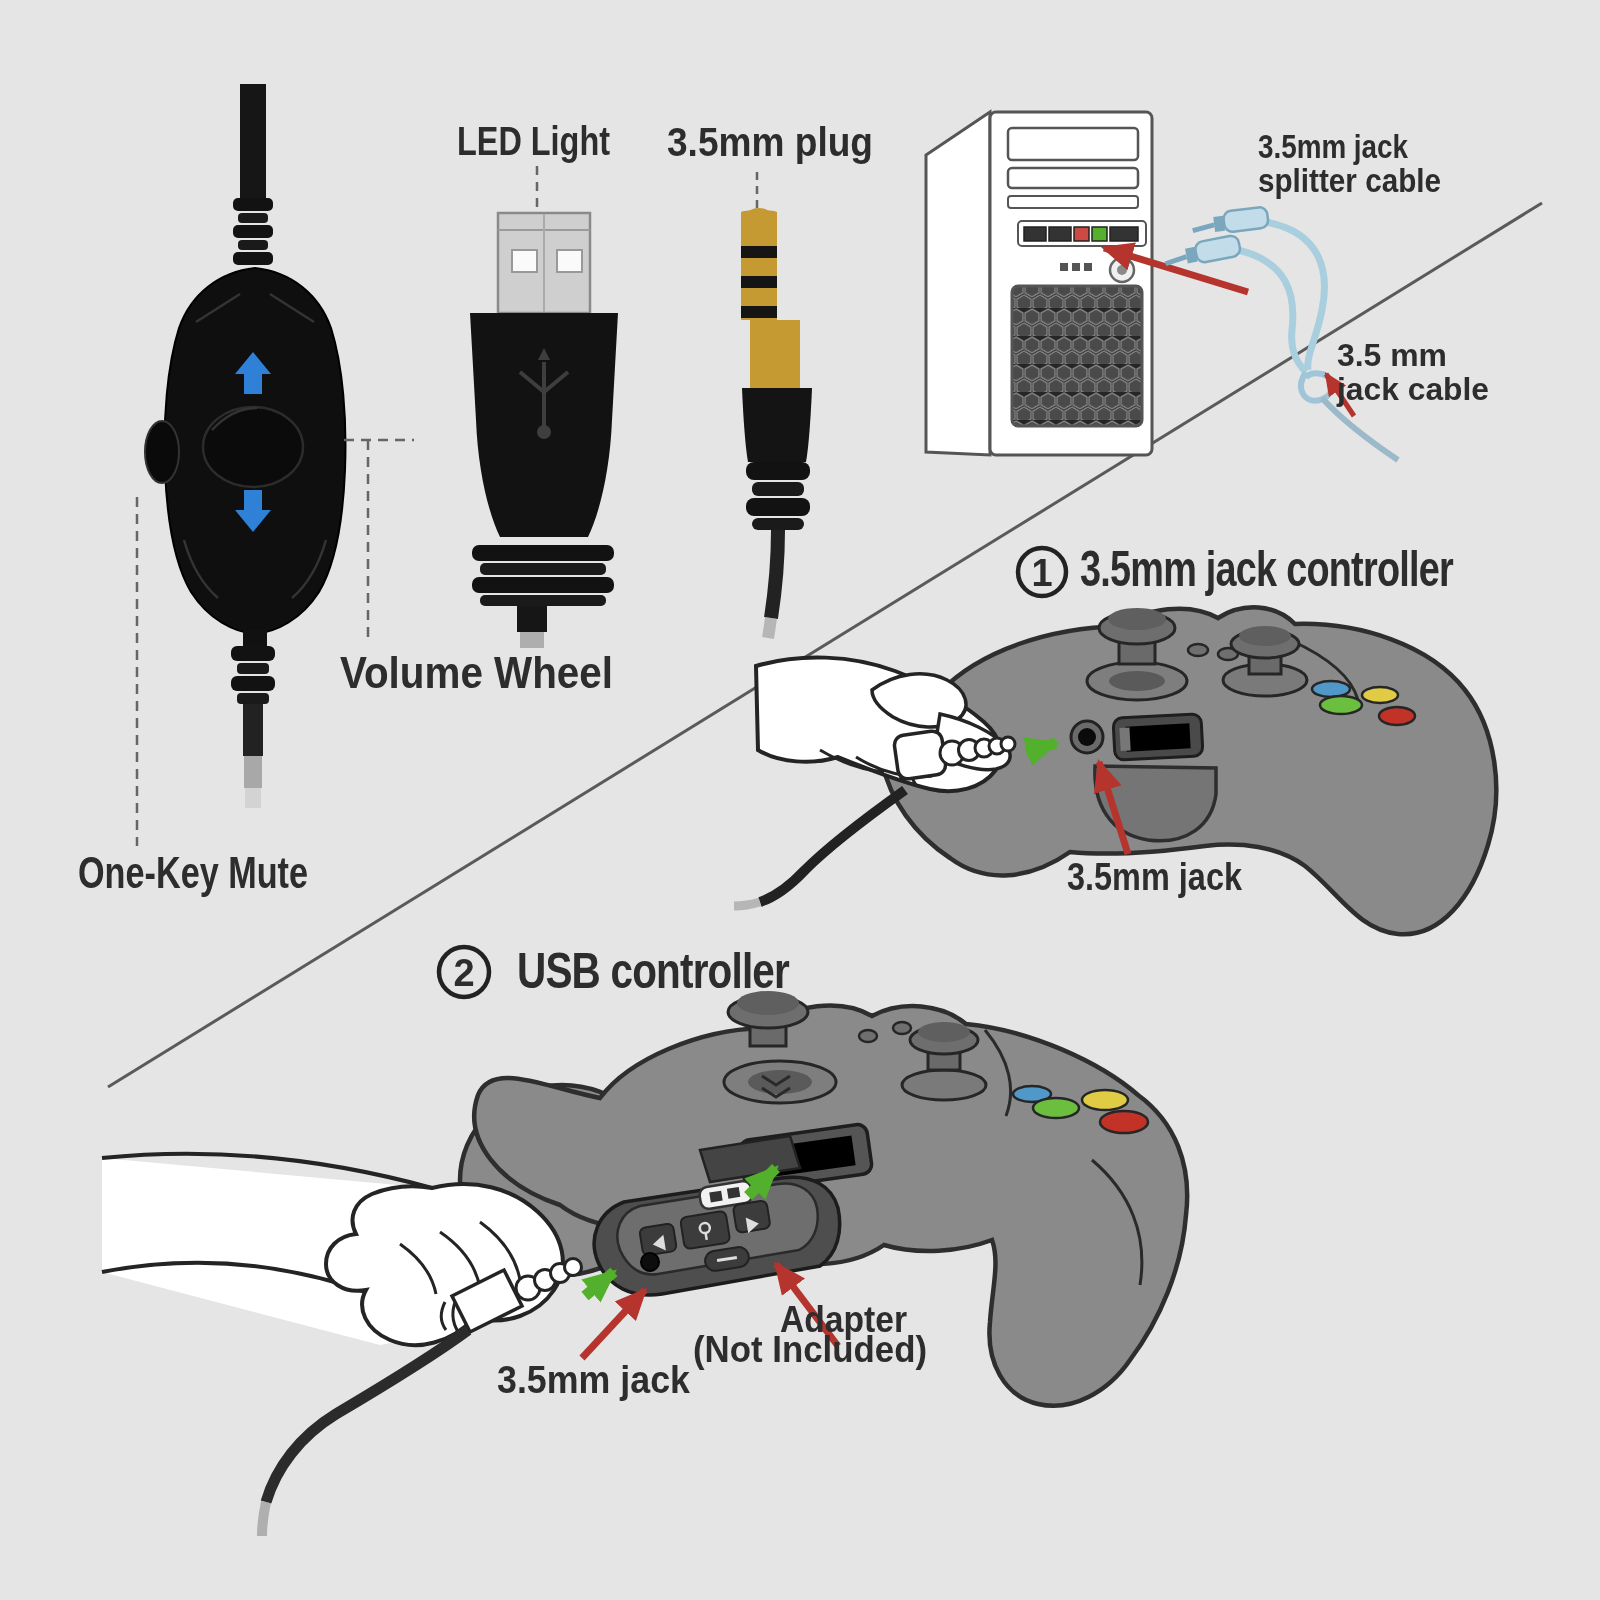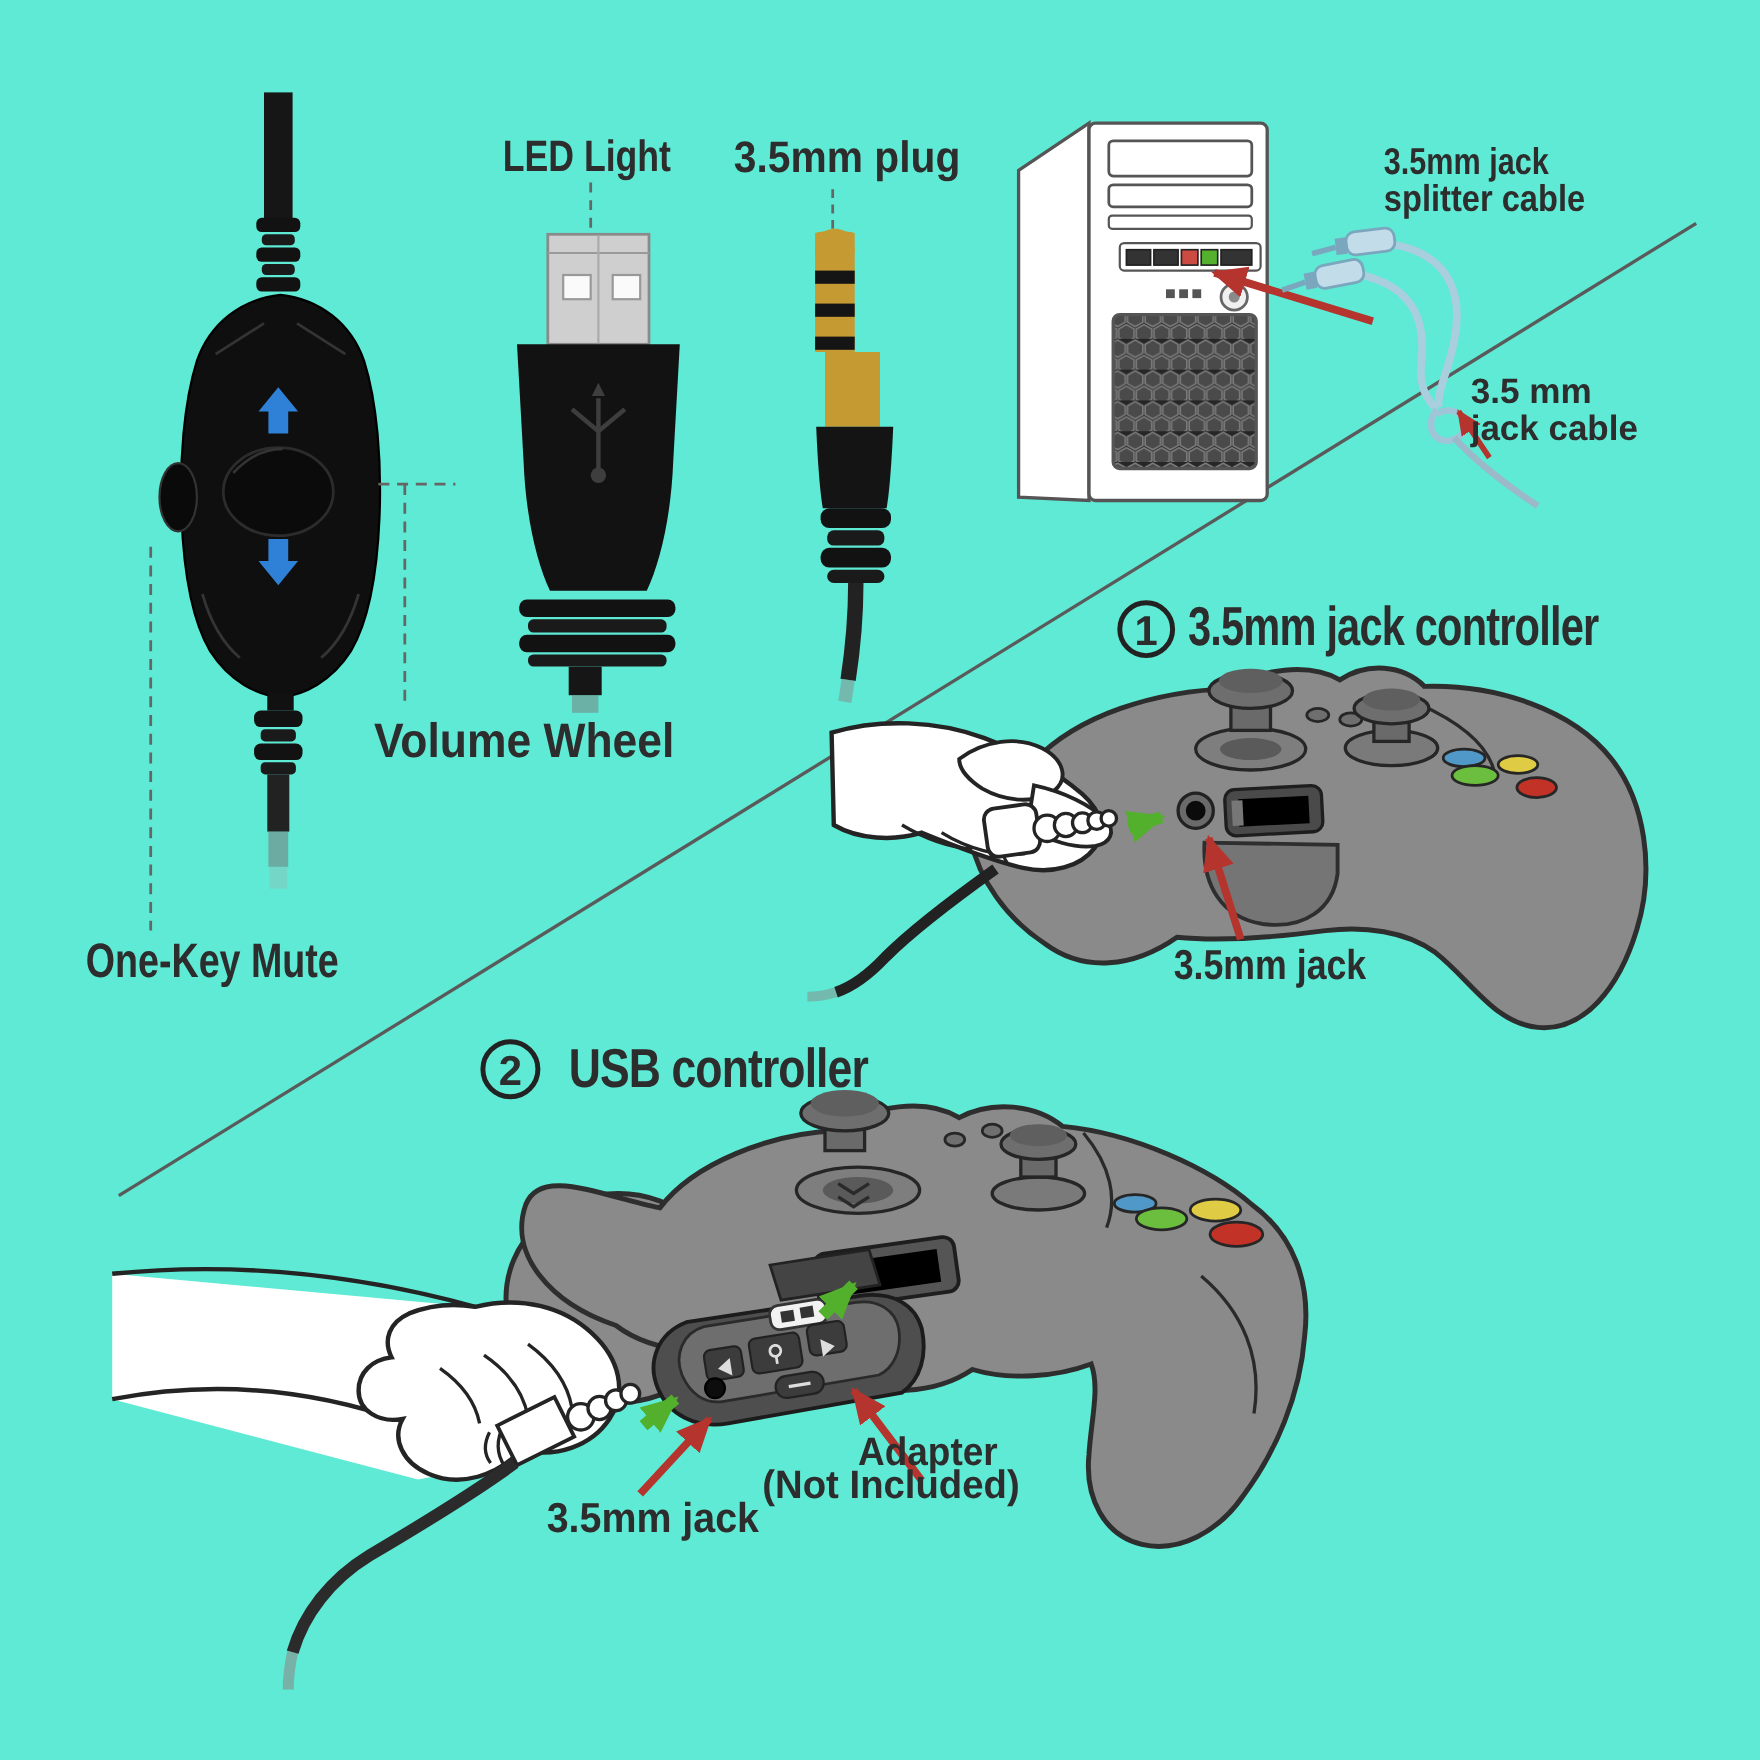--- a/index.html
+++ b/index.html
@@ -1,16 +1,16 @@
 <!DOCTYPE html>
 <html><head>
 <meta charset="utf-8">
 <style>
   html,body{margin:0;padding:0;background:#fff;}
-  #stage{position:relative;width:1600px;height:1600px;background:#5eead4;overflow:hidden;
+  #stage{position:relative;width:1600px;height:1600px;background:#e5e5e5;overflow:hidden;
          font-family:"Liberation Sans",sans-serif;}
   svg{position:absolute;left:0;top:0;}
   text{font-family:"Liberation Sans",sans-serif;font-weight:700;fill:#2d2d2d;}
   .hd{letter-spacing:-1px;}
   .ln{stroke:#2a2a2a;fill:none;}
 </style>
 </head>
 <body>
 
 <div id="stage">

